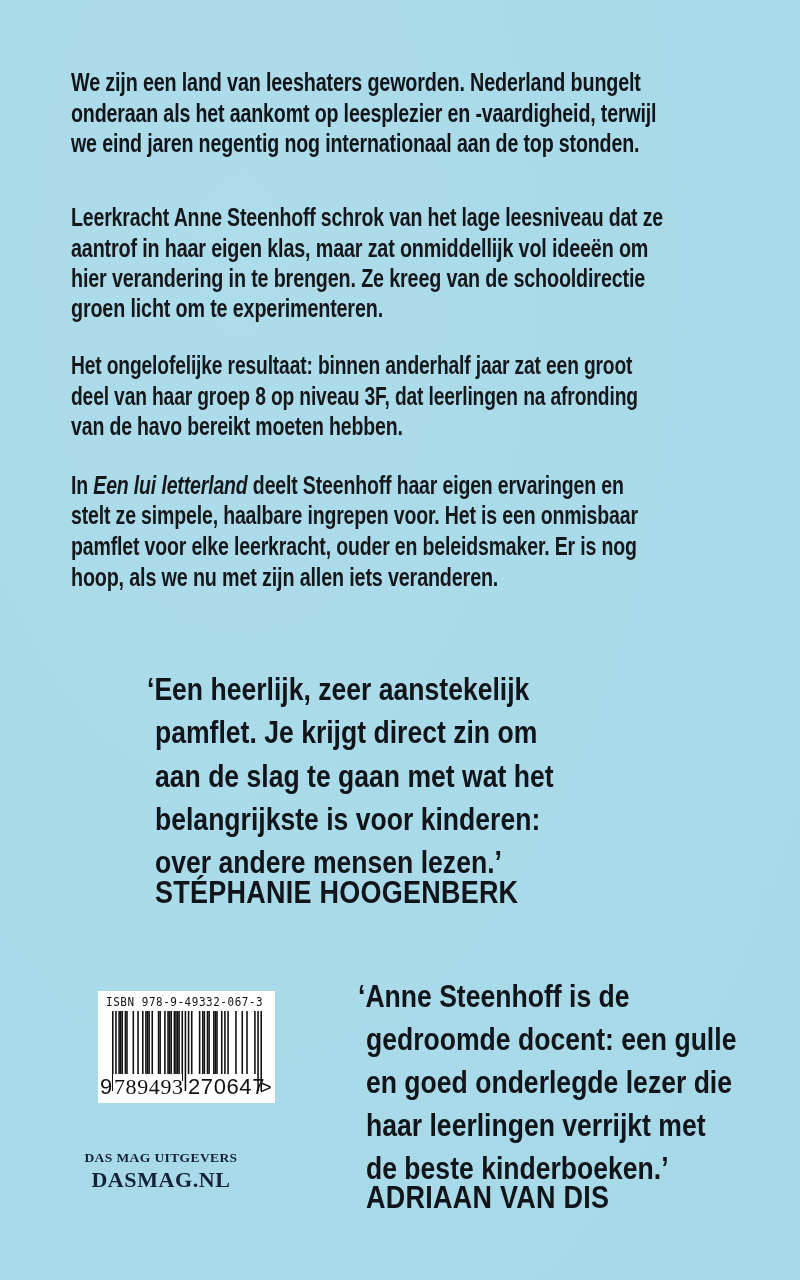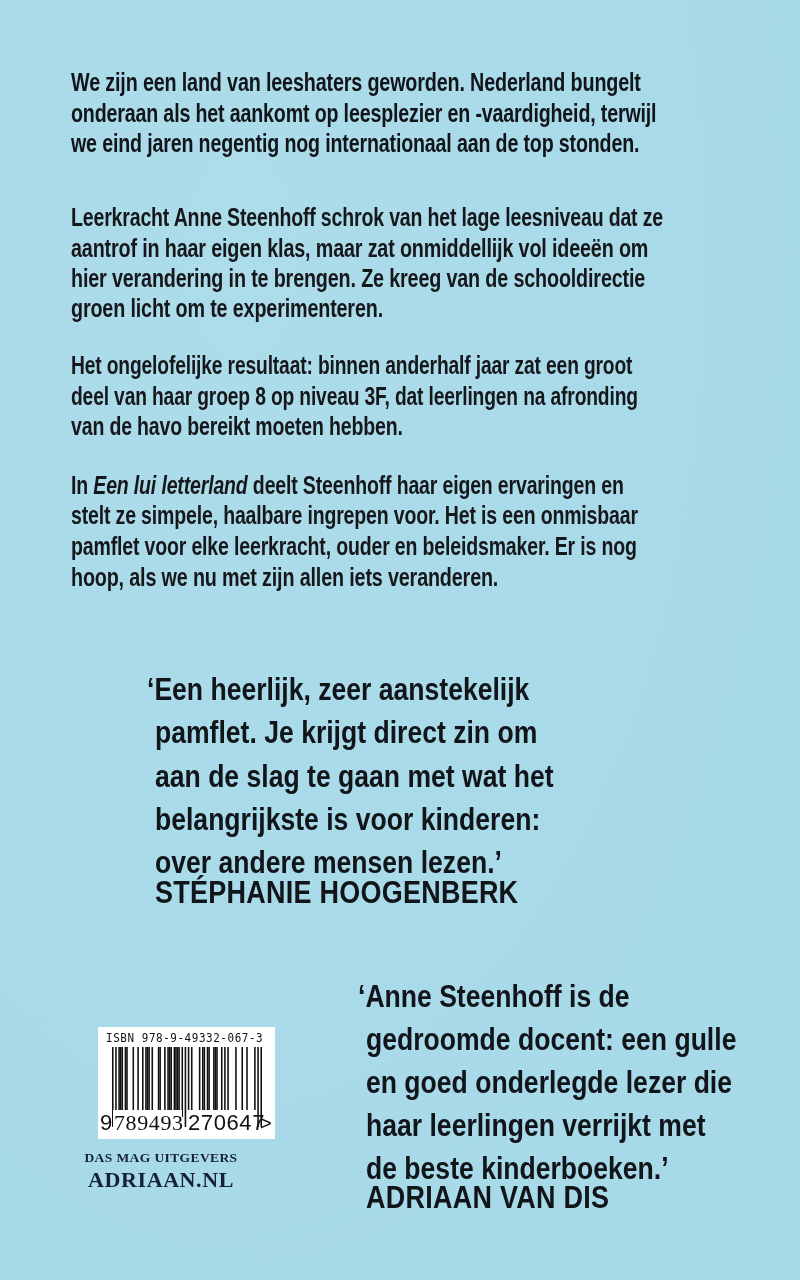--- a/index.html
+++ b/index.html
@@ -47,21 +47,21 @@
       letter-spacing: 0px;
     }
     .quote-author {
       font-size: 31px;
       font-weight: bold;
       letter-spacing: 0.3px;
     }
     .barcode-box {
       position: absolute;
       left: 98px;
-      top: 1027px;
+      top: 991px;
       width: 177px;
       height: 112px;
       background: #ffffff;
     }
     .isbn-label {
       position: absolute;
       left: 8px;
       top: 4px;
       font-family: "DejaVu Sans Mono", monospace;
       font-size: 11.5px;
@@ -225,16 +225,16 @@
     <div class="ean-digits">
       <span class="first">9</span>
       <span class="grp g1">789493</span>
       <span class="grp g2">270647</span>
       <span class="arrow">&gt;</span>
     </div>
   </div>
 
   <div class="publisher">
     <div class="name">DAS MAG UITGEVERS</div>
-    <div class="site">ADRIAAN.NL</div>
+    <div class="site">DASMAG.NL</div>
   </div>
 
 </div>
 
 </body></html>

